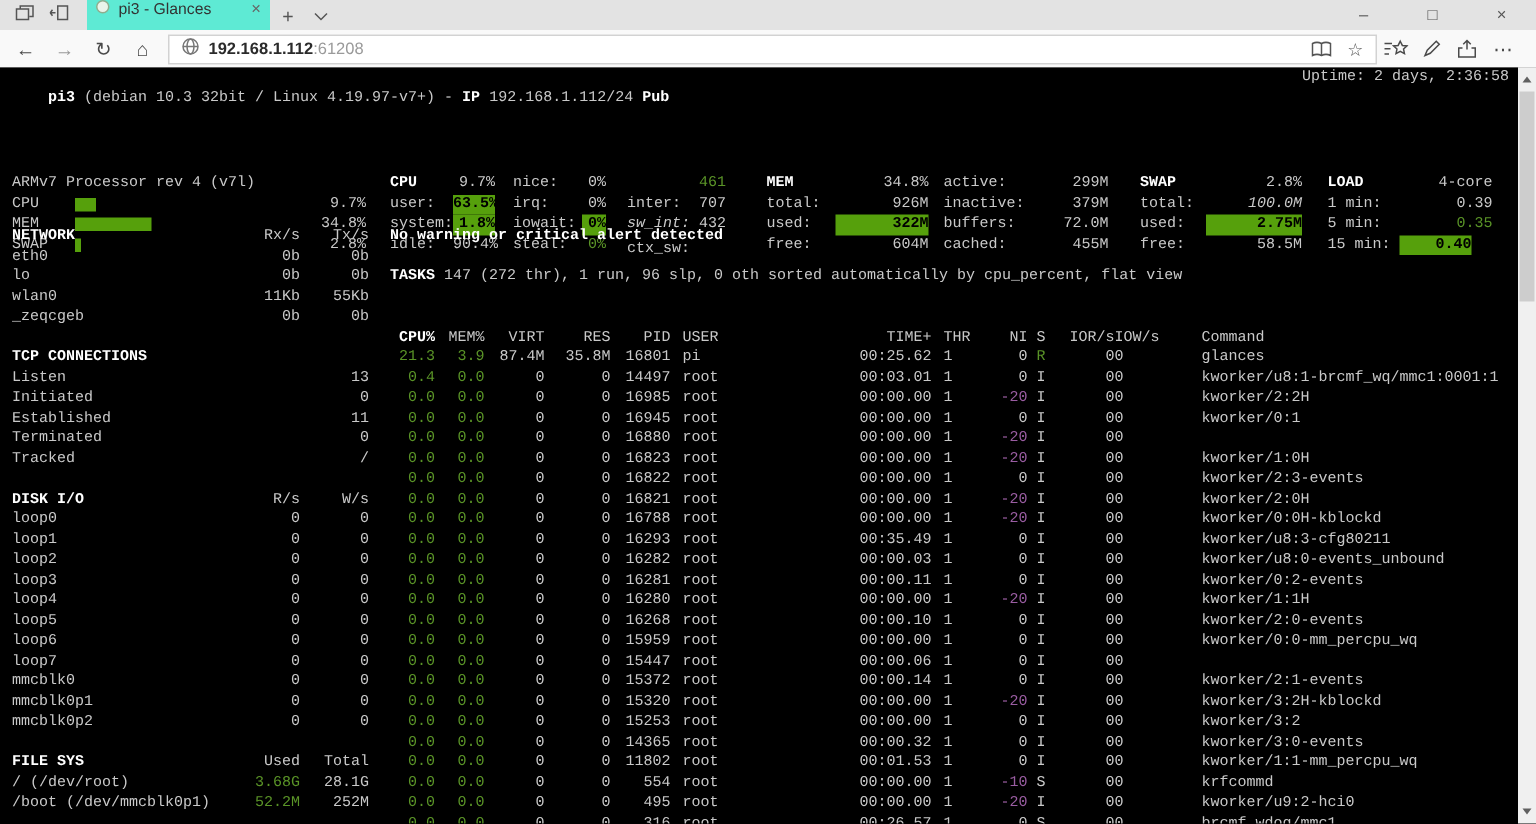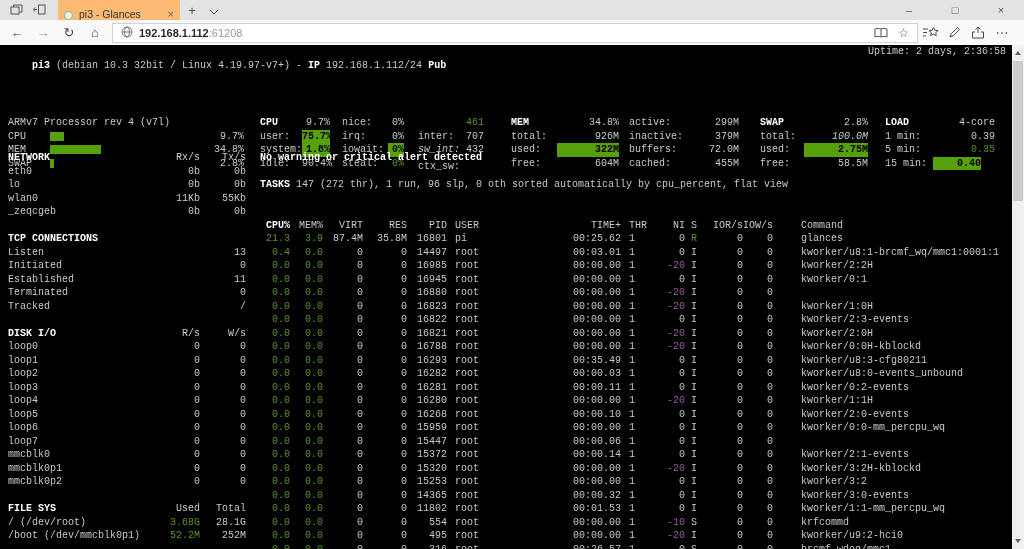--- a/index.html
+++ b/index.html
@@ -2,21 +2,21 @@
 <html><head>
 <meta charset="utf-8">
 <style>
   html,body{margin:0;padding:0}
   body{width:1024px;height:549px;overflow:hidden;position:relative;background:#000;
        font-family:"Liberation Sans",sans-serif}
   
   .chrome{position:absolute;top:0;left:0;width:1024px;height:45px;background:#e3e3e3}
   .tabbar{height:20px;background:#e3e3e3;display:flex;align-items:center;position:relative}
   .tabactions{display:flex;align-items:center;gap:10px;padding:0 10px}
-  .tab{width:122px;height:20px;background:#fdba74;display:flex;align-items:flex-end;
+  .tab{width:122px;height:20px;background:#5eead4;display:flex;align-items:flex-start;
        padding:0 6px;box-sizing:border-box;margin-left:2px}
   .favicon{width:7px;height:7px;border-radius:50%;background:#eaf4ea;border:1.5px solid #8fae8f;flex:0 0 auto}
   .tab-title{font-size:10.5px;color:#333;flex:1;white-space:nowrap;overflow:hidden;margin-left:6px}
   .tab-close{color:#666;font-size:11px;padding-left:4px;cursor:default}
   .newtab{color:#555;font-size:13px;width:24px;text-align:center}
   .chev{width:20px;text-align:center}
   .wincontrols{position:absolute;right:0;top:0;height:20px;display:flex}
   .winbtn{width:46px;text-align:center;font-size:11px;color:#555;line-height:20px}
   .navbar{height:25px;background:#f9f9f9;display:flex;align-items:center;padding-left:4px}
   .navicon{width:26px;text-align:center;font-size:13px;color:#4a4a4a}
@@ -66,21 +66,21 @@
   .c-mem{width:33px;text-align:right}
   .c-virt{width:40px;text-align:right}
   .c-res{width:44px;text-align:right}
   .c-pid{width:40px;text-align:right}
   .c-user{width:56px;padding-left:8px}
   .c-time{width:110px;text-align:right}
   .c-thr{width:26px;padding-left:8px}
   .c-ni{width:30px;text-align:right}
   .c-s{width:16px;padding-left:6px}
   .c-ior{width:36px;text-align:right}
-  .c-iow{width:30px;text-align:right}
+  .c-iow{width:30px;}
   .c-cmd{padding-left:28px;flex:1;white-space:nowrap;overflow:hidden}
   
   .scrollbar{position:absolute;top:45px;right:0;width:12px;height:504px;background:#f0f0f0}
   .sb-arrow{position:absolute;left:3px;width:0;height:0;border-left:3px solid transparent;border-right:3px solid transparent}
   .sb-up{top:6px;border-bottom:4px solid #606060}
   .sb-down{bottom:6px;border-top:4px solid #606060}
   .sb-thumb{position:absolute;left:1px;top:16px;width:10px;height:140px;background:#cdcdcd}
 </style>
 </head>
 <body>
@@ -200,21 +200,21 @@
         <div class="sb-row">
           <span class="sb-l bw" style="width: 42px;">CPU</span>
           <span class="sb-v" style="width: 28px;">9.7%</span>
           <span class="sb-l" style="width: 46px; margin-left: 12px;">nice:</span>
           <span class="sb-v" style="width: 16px;">0%</span>
           <span class="sb-l" style="width: 44px; margin-left: 14px; margin-top: 44px;">ctx_sw:</span>
           <span class="sb-v ok" style="width: 22px;">461</span>
         </div>
         <div class="sb-row">
           <span class="sb-l" style="width: 42px;">user:</span>
-          <span class="sb-v okbg" style="width: 28px;">75.7%</span>
+          <span class="sb-v okbg" style="width: 28px;">63.5%</span>
           <span class="sb-l" style="width: 46px; margin-left: 12px;">irq:</span>
           <span class="sb-v" style="width: 16px;">0%</span>
           <span class="sb-l" style="width: 44px; margin-left: 14px;">inter:</span>
           <span class="sb-v" style="width: 22px;">707</span>
         </div>
         <div class="sb-row">
           <span class="sb-l" style="width: 42px;">system:</span>
           <span class="sb-v okbg" style="width: 28px;">1.8%</span>
           <span class="sb-l" style="width: 46px; margin-left: 12px;">iowait:</span>
           <span class="sb-v okbg" style="width: 16px;">0%</span>

